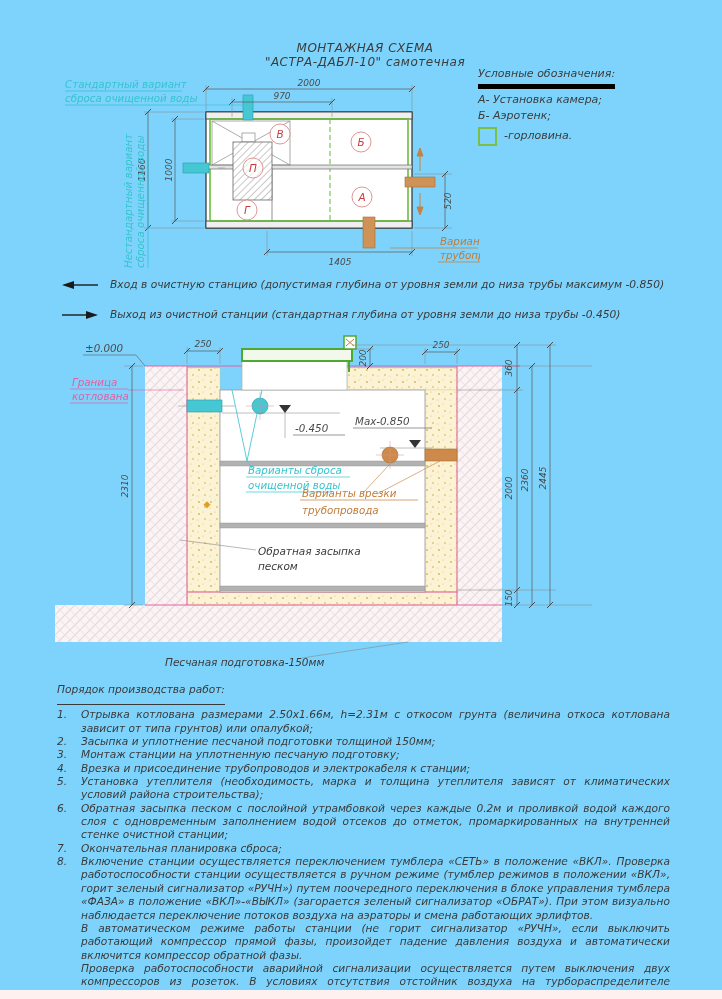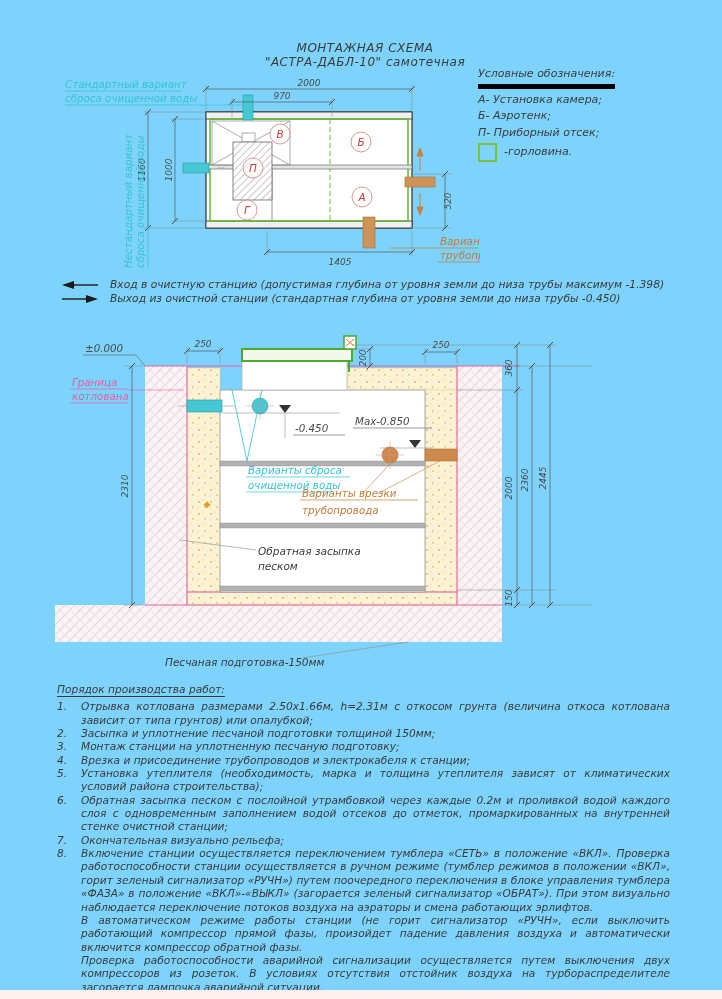--- a/index.html
+++ b/index.html
@@ -20,42 +20,41 @@
   .rd{fill:#c83c3c;}
   .title{left:240px;top:41px;width:250px;text-align:center;font-size:12px;line-height:1.18;letter-spacing:0.5px;color:#3c3c3c;}
   .legend{left:478px;top:66px;width:200px;font-size:11px;line-height:1.5;color:#3c3c3c;}
   .legend .hd{display:inline-block;border-bottom:5px solid #000000;padding-bottom:1px;margin-bottom:3px;}
   .legend .row{white-space:nowrap;}
   .gorl{display:flex;align-items:center;margin-top:2px;}
   .gorl .sq{width:15px;height:15px;border:2px solid #7cc043;margin-right:7px;flex:none;}
   .noterow{left:60px;font-size:10.7px;white-space:nowrap;color:#3a3a3a;display:flex;align-items:center;}
   .noterow svg{margin-right:10px;flex:none;}
   .proc{left:57px;top:683px;width:613px;font-size:10.6px;line-height:1.26;color:#3a3a3a;}
-  .proc .hd{display:inline-block;border-bottom:1px solid #3a3a3a;padding-bottom:0px;margin-bottom:3px;}
+  .proc .hd{display:inline-block;border-bottom:1px solid #3a3a3a;padding-bottom:8px;margin-bottom:3px;}
   .pitem{display:flex;}
   .pnum{width:24px;flex:none;}
   .ptext{flex:1;text-align:justify;}
   .pextra{margin-left:24px;text-align:justify;}
   .scanline{left:0;right:0;bottom:0;height:9px;background:#fdf0ee;}
 </style>
 </head>
 <body>
 
 <div class="sheet">
 
   <div class="abs title">
     <div>МОНТАЖНАЯ СХЕМА</div>
     <div>"АСТРА-ДАБЛ-10"  самотечная</div>
   </div>
 
   <div class="abs legend">
     <span class="hd">Условные обозначения:</span>
     <div class="row">А- Установка камера;</div>
     <div class="row">Б- Аэротенк;</div>
-    <div class="row">П- Приборный отсек;</div>
     <div class="gorl">
       <span class="sq"></span>
       <span>-горловина.</span>
     </div>
   </div>
 
   <svg class="abs" style="left:60px;top:75px" width="420" height="206" viewBox="0 0 420 206">
     <defs>
       <pattern id="hatchP" width="5" height="5" patternUnits="userSpaceOnUse" patternTransform="rotate(45)">
         <rect width="5" height="5" fill="#ffffff"></rect>
@@ -174,23 +173,23 @@
       <text x="380" y="184" class="og">трубопровода</text>
       <line x1="378" y1="187" x2="452" y2="187" stroke="#c07b3a" stroke-width="0.7"></line>
     </g>
   </svg>
 
   <div class="abs noterow" style="top:278px">
     <svg width="40" height="12">
       <polygon points="2,6 14,2 14,10" fill="#1a1a1a"></polygon>
         <line x1="13" y1="6" x2="38" y2="6" stroke="#1a1a1a" stroke-width="1.4"></line>
     </svg>
-    <span>Вход в очистную станцию (допустимая глубина от уровня земли до низа трубы максимум -1.398)</span>
+    <span>Вход в очистную станцию (допустимая глубина от уровня земли до низа трубы максимум -0.850)</span>
   </div>
-  <div class="abs noterow" style="top:292px">
+  <div class="abs noterow" style="top:308px">
     <svg width="40" height="12">
       <line x1="2" y1="6" x2="27" y2="6" stroke="#1a1a1a" stroke-width="1.4"></line>
         <polygon points="38,6 26,2 26,10" fill="#1a1a1a"></polygon>
     </svg>
     <span>Выход из очистной станции (стандартная глубина от уровня земли до низа трубы -0.450)</span>
   </div>
 
   <svg class="abs" style="left:40px;top:330px" width="645" height="362" viewBox="0 0 645 362">
     <defs>
       <pattern id="gnd" width="10" height="10" patternUnits="userSpaceOnUse">
@@ -395,21 +394,21 @@
     <div class="pitem">
       <span class="pnum">5.</span>
       <span class="ptext">Установка утеплителя (необходимость, марка и толщина утеплителя зависят от климатических условий района строительства);</span>
     </div>
     <div class="pitem">
       <span class="pnum">6.</span>
       <span class="ptext">Обратная засыпка песком с послойной утрамбовкой через каждые 0.2м и проливкой водой каждого слоя с одновременным заполнением водой отсеков до отметок, промаркированных на внутренней стенке очистной станции;</span>
     </div>
     <div class="pitem">
       <span class="pnum">7.</span>
-      <span class="ptext">Окончательная визуально рельефа;</span>
+      <span class="ptext">Окончательная планировка сброса;</span>
     </div>
     <div class="pitem">
       <span class="pnum">8.</span>
       <span class="ptext">Включение станции осуществляется переключением тумблера «СЕТЬ» в положение «ВКЛ». Проверка работоспособности станции осуществляется в ручном режиме (тумблер режимов в положении «ВКЛ», горит зеленый сигнализатор «РУЧН») путем поочередного переключения в блоке управления тумблера «ФАЗА»  в положение «ВКЛ»-«ВЫКЛ» (загорается зеленый сигнализатор «ОБРАТ»).   При этом визуально наблюдается переключение потоков воздуха на аэраторы и смена работающих эрлифтов.</span>
     </div>
     <div class="pextra">В автоматическом режиме работы станции (не горит сигнализатор «РУЧН», если выключить работающий компрессор прямой фазы, произойдет падение давления воздуха и автоматически включится компрессор обратной фазы.</div>
     <div class="pextra">Проверка работоспособности аварийной сигнализации осуществляется путем выключения двух компрессоров из розеток. В условиях  отсутствия отстойник воздуха на турбораспределителе загорается лампочка аварийной ситуации.</div>
   </div>
 
   <div class="abs scanline"></div>

